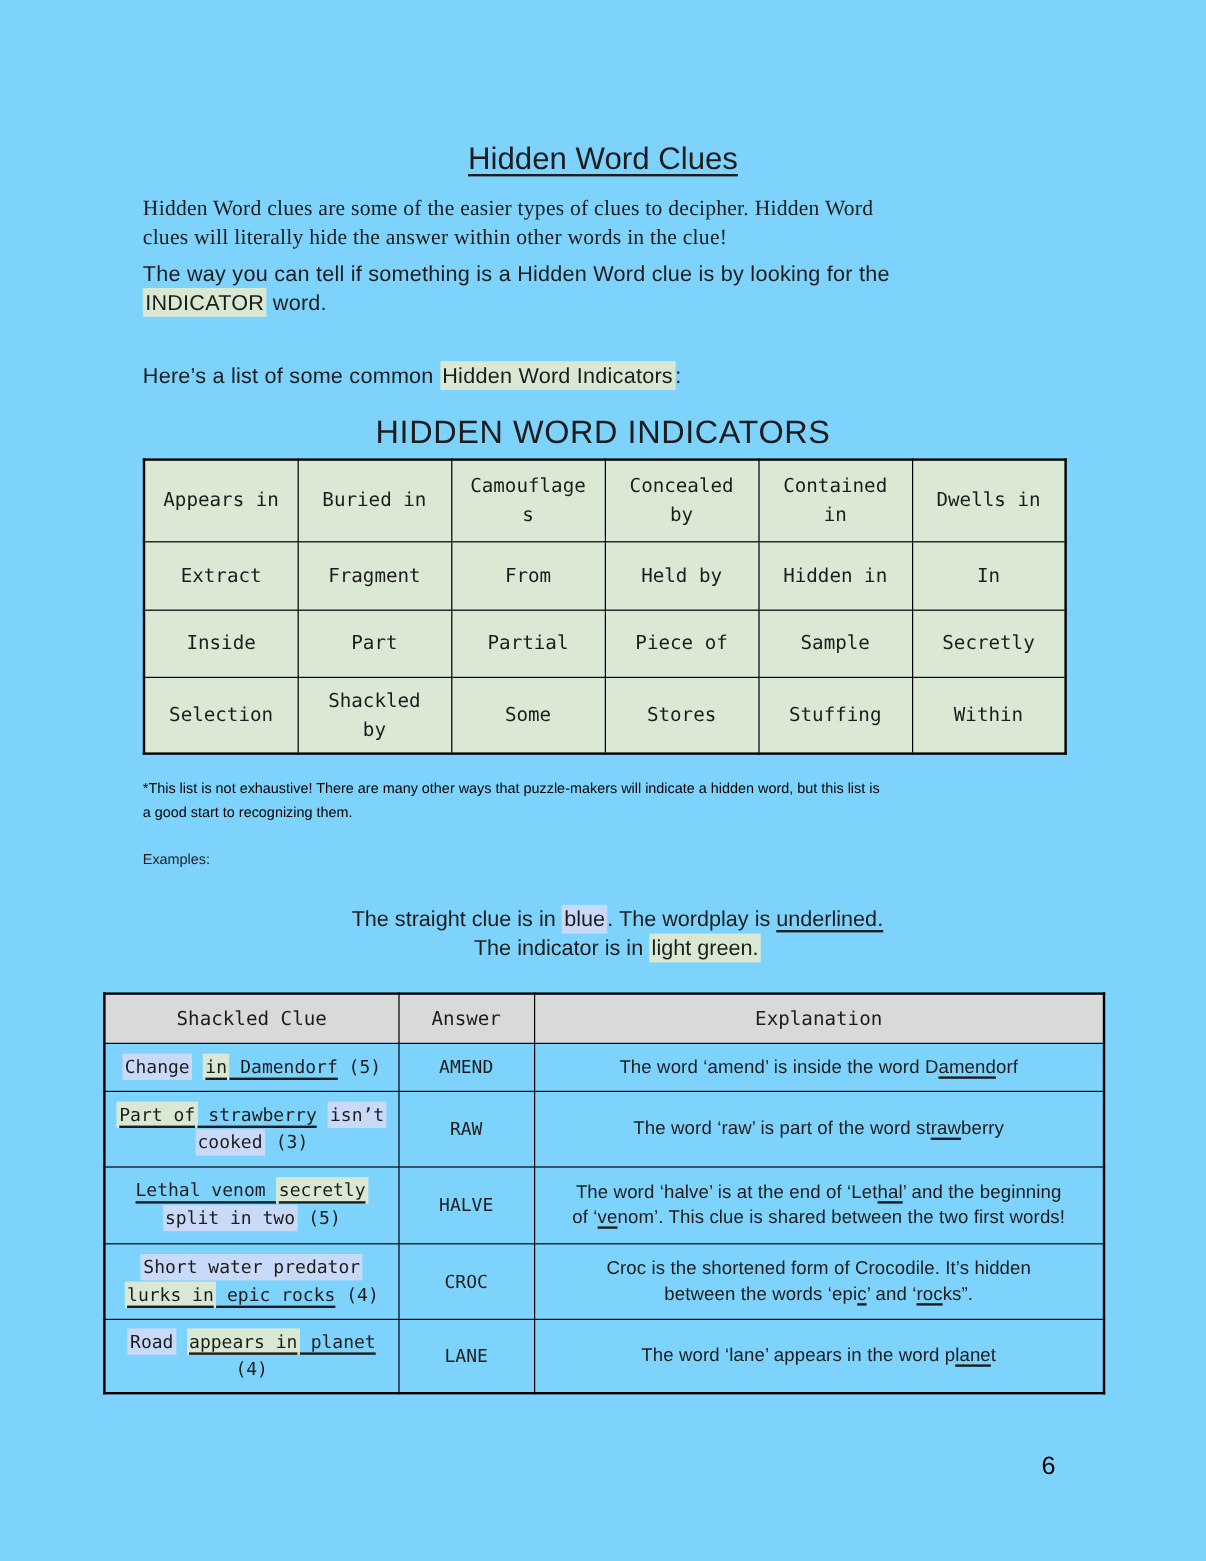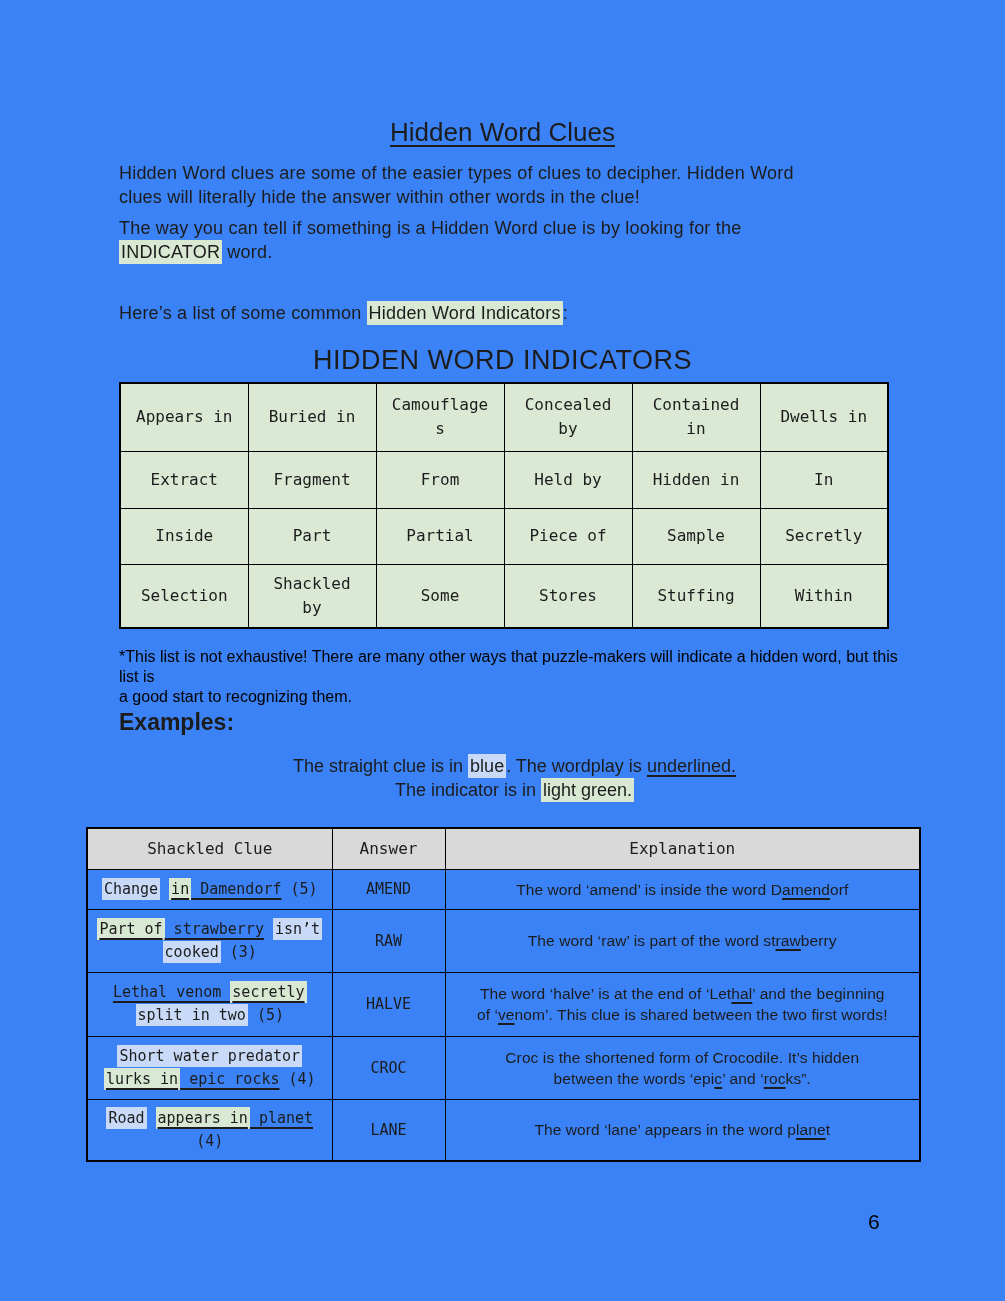--- a/index.html
+++ b/index.html
@@ -8,21 +8,21 @@
     --cell-green: #dbe8d4;
     --header-gray: #d9d9d9;
     --ink: #1c1c1c;
   }
   * { margin: 0; padding: 0; box-sizing: border-box; }
   html, body { background: #ffffff; }
   .page {
     position: relative;
     width: 1005px;
     height: 1301px;
-    background: #3b82f6;
+    background: #7dd3fc;
     font-family: "Liberation Sans", sans-serif;
     color: var(--ink);
     overflow: hidden;
   }
   .title {
     position: absolute;
     top: 117px; left: 0; width: 100%;
     text-align: center;
     font-size: 26px;
     font-weight: 500;
@@ -31,21 +31,21 @@
     text-decoration-thickness: 2px;
   }
   .body-text {
     position: absolute;
     left: 119px;
     width: 790px;
     font-size: 18px;
     line-height: 24px;
     letter-spacing: 0.2px;
   }
-  .p1 { top: 161px; }
+  .p1 { top: 161px; font-family: Liberation Serif, serif; }
   .p2 { top: 216px; }
   .p3 { top: 301px; }
   .ind-heading {
     position: absolute;
     top: 345px; left: 0; width: 100%;
     text-align: center;
     font-size: 27px;
     font-weight: 400;
     letter-spacing: 0.5px;
   }
@@ -68,29 +68,28 @@
     word-break: break-word;
     line-height: 24px;
   }
   .ind-r1 { height: 68px; }
   .ind-r2 { height: 57px; }
   .ind-r3 { height: 56px; }
   .ind-r4 { height: 64px; }
   .footnote {
     position: absolute;
     top: 647px; left: 119px; width: 790px;
-    font-size: 16px;
+    font-size: 12px;
     line-height: 20px;
     color: #000;
   }
   .examples-label {
     position: absolute;
     top: 709px; left: 119px;
-    font-size: 23px;
-    font-weight: bold;
+    font-size: 12px;
   }
   .legend {
     position: absolute;
     left: 12px; width: 100%;
     text-align: center;
     font-size: 18px;
     line-height: 24px;
   }
   .legend1 { top: 754px; }
   .legend2 { top: 778px; }

